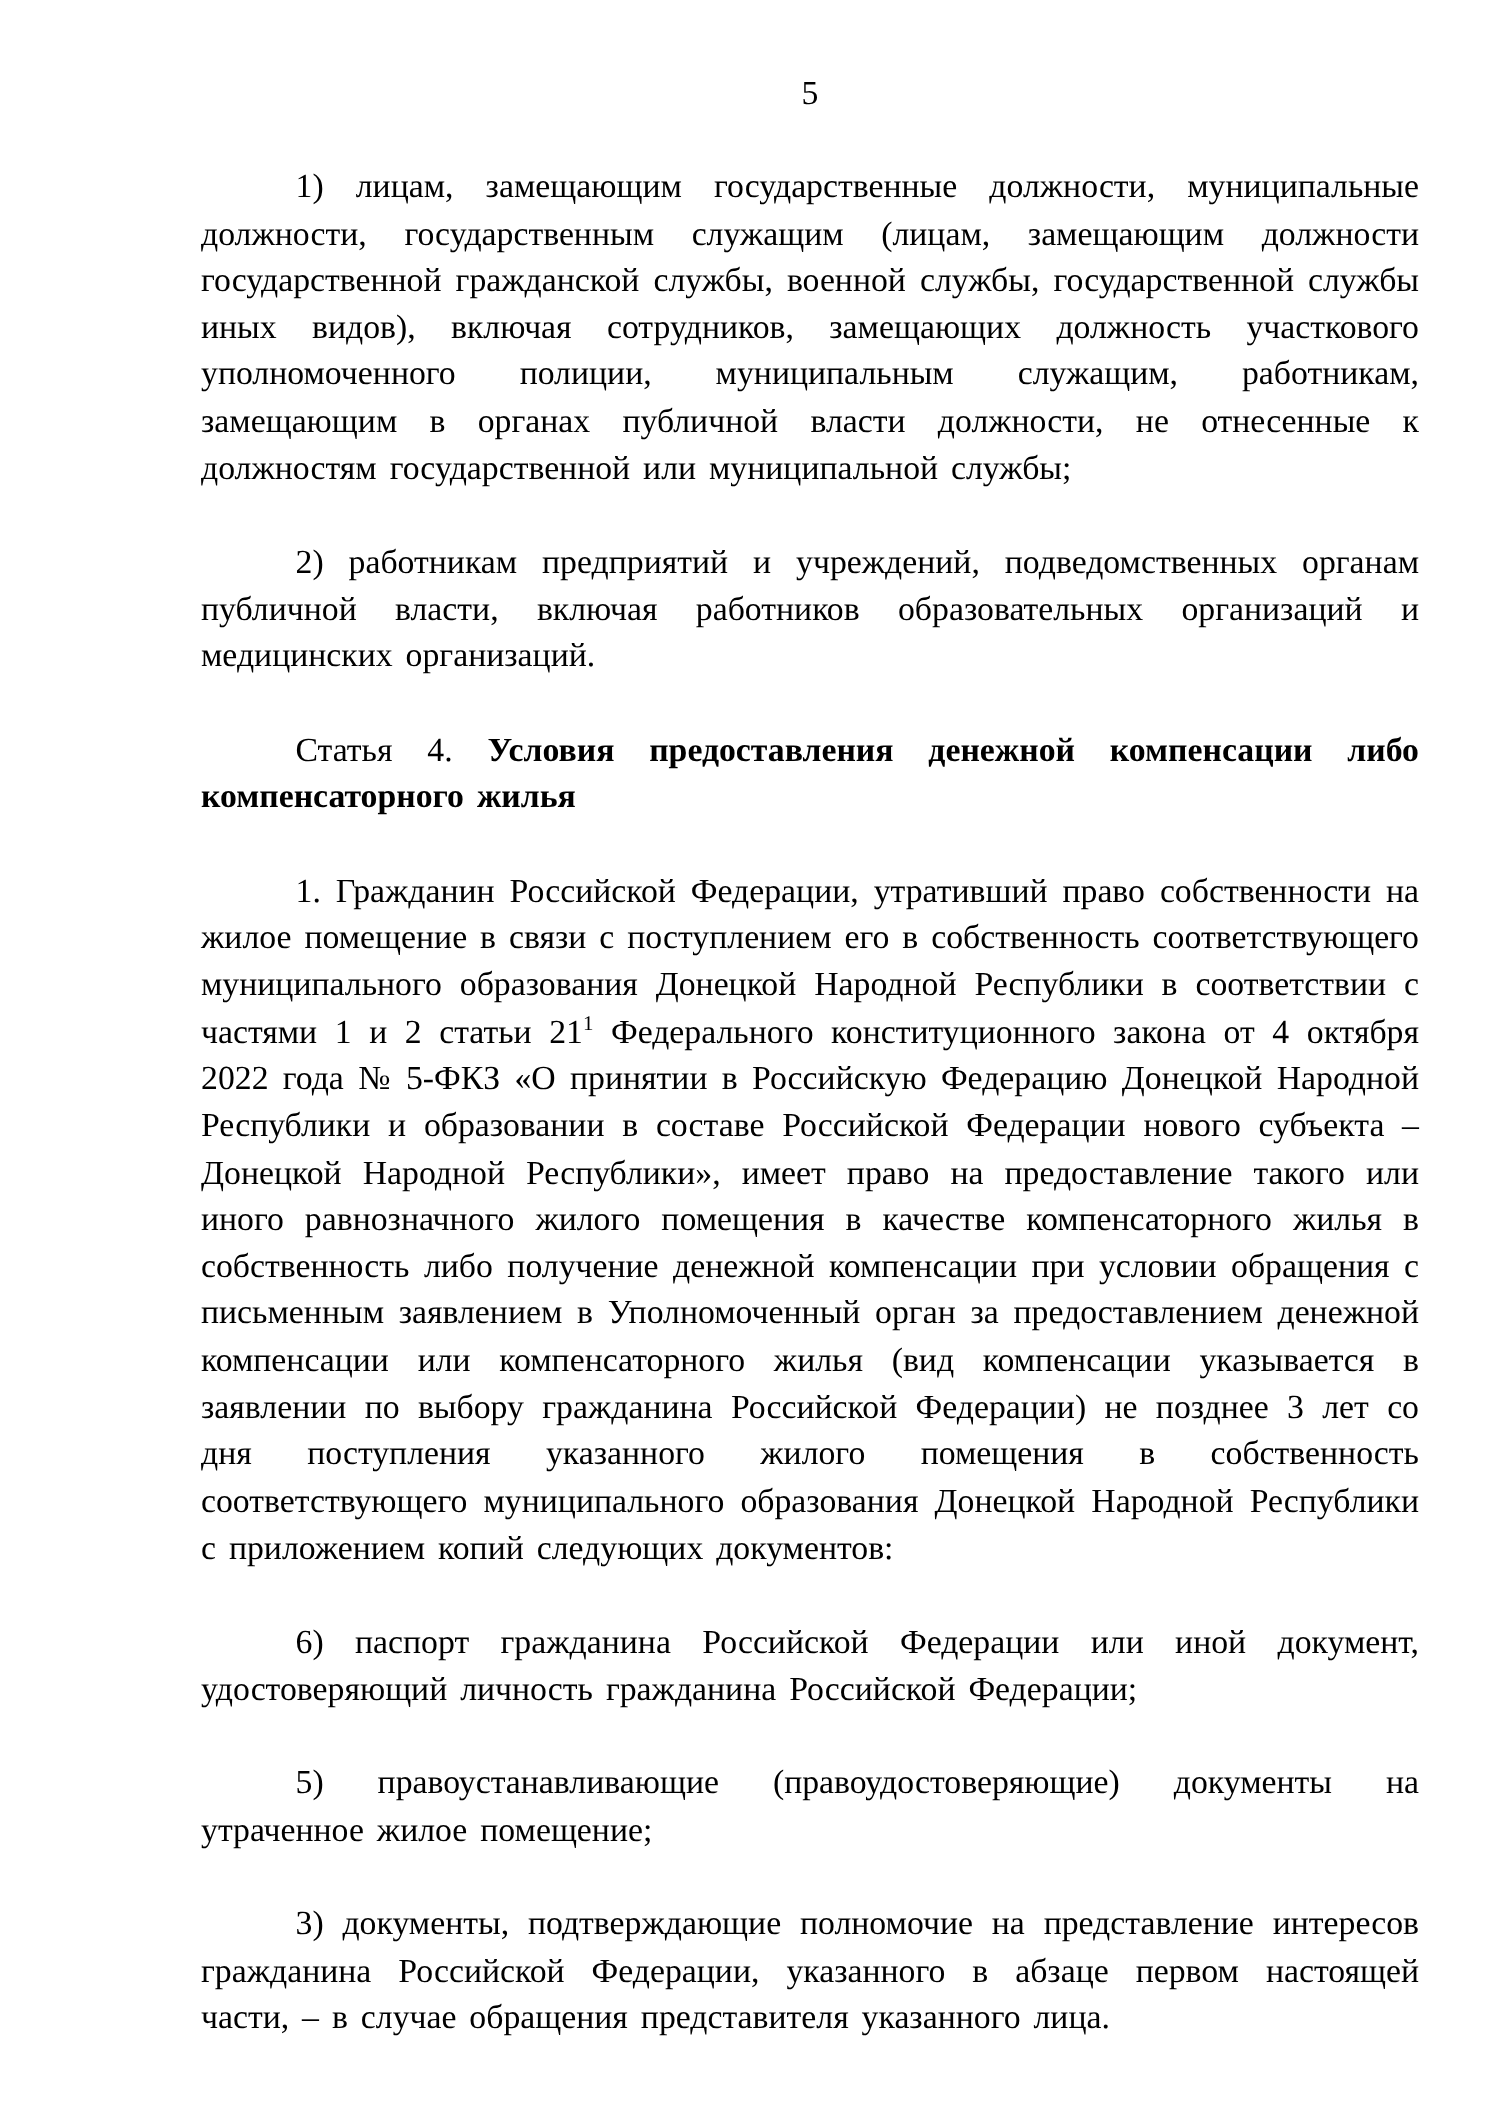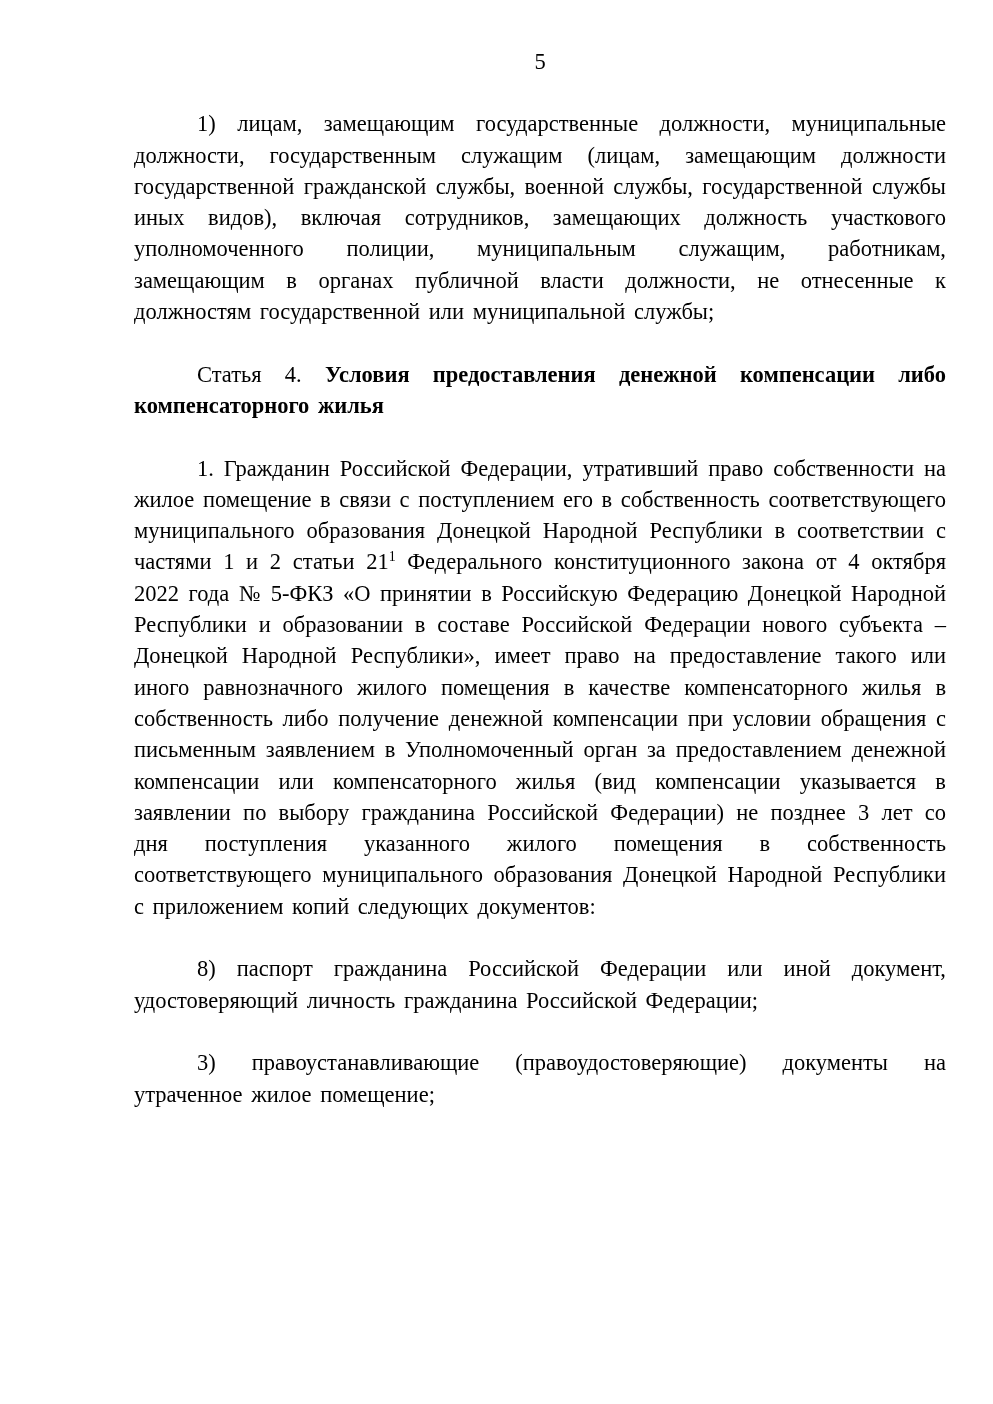--- a/index.html
+++ b/index.html
@@ -39,19 +39,21 @@
   }
 </style>
 </head>
 <body>
 
 <div class="page">
   <div class="content">
     <div class="page-number">5</div>
     <div id="doc-blocks">
         <p class="para"><span>1) лицам, замещающим государственные должности, муниципальные должности, государственным служащим (лицам, замещающим должности государственной гражданской службы, военной службы, государственной службы иных видов), включая сотрудников, замещающих должность участкового уполномоченного полиции, муниципальным служащим, работникам, замещающим в органах публичной власти должности, не отнесенные к должностям государственной или муниципальной службы;</span></p>
+        <p class="para"><span>2) работникам предприятий и учреждений, подведомственных органам публичной власти, включая работников образовательных организаций и медицинских организаций.</span></p>
         <p class="para heading"><span>Статья 4. </span><span class="bold">Условия предоставления денежной компенсации либо компенсаторного жилья</span></p>
         <p class="para"><span>1. Гражданин Российской Федерации, утративший право собственности на жилое помещение в связи с поступлением его в собственность соответствующего муниципального образования Донецкой Народной Республики в соответствии с частями 1 и 2 статьи 21</span><sup>1</sup><span> Федерального конституционного закона от 4 октября 2022 года № 5-ФКЗ «О принятии в Российскую Федерацию Донецкой Народной Республики и образовании в составе Российской Федерации нового субъекта – Донецкой Народной Республики», имеет право на предоставление такого или иного равнозначного жилого помещения в качестве компенсаторного жилья в собственность либо получение денежной компенсации при условии обращения с письменным заявлением в Уполномоченный орган за предоставлением денежной компенсации или компенсаторного жилья (вид компенсации указывается в заявлении по выбору гражданина Российской Федерации) не позднее 3 лет со дня поступления указанного жилого помещения в собственность соответствующего муниципального образования Донецкой Народной Республики с приложением копий следующих документов:</span></p>
-        <p class="para"><span>8) паспорт гражданина Российской Федерации или иной документ, удостоверяющий личность гражданина Российской Федерации;</span></p>
-        <p class="para"><span>3) правоустанавливающие (правоудостоверяющие) документы на утраченное жилое помещение;</span></p>
+        <p class="para"><span>6) паспорт гражданина Российской Федерации или иной документ, удостоверяющий личность гражданина Российской Федерации;</span></p>
+        <p class="para"><span>5) правоустанавливающие (правоудостоверяющие) документы на утраченное жилое помещение;</span></p>
+        <p class="para"><span>3) документы, подтверждающие полномочие на представление интересов гражданина Российской Федерации, указанного в абзаце первом настоящей части, – в случае обращения представителя указанного лица.</span></p>
       </div>
   </div>
 </div>
 
 </body></html>

